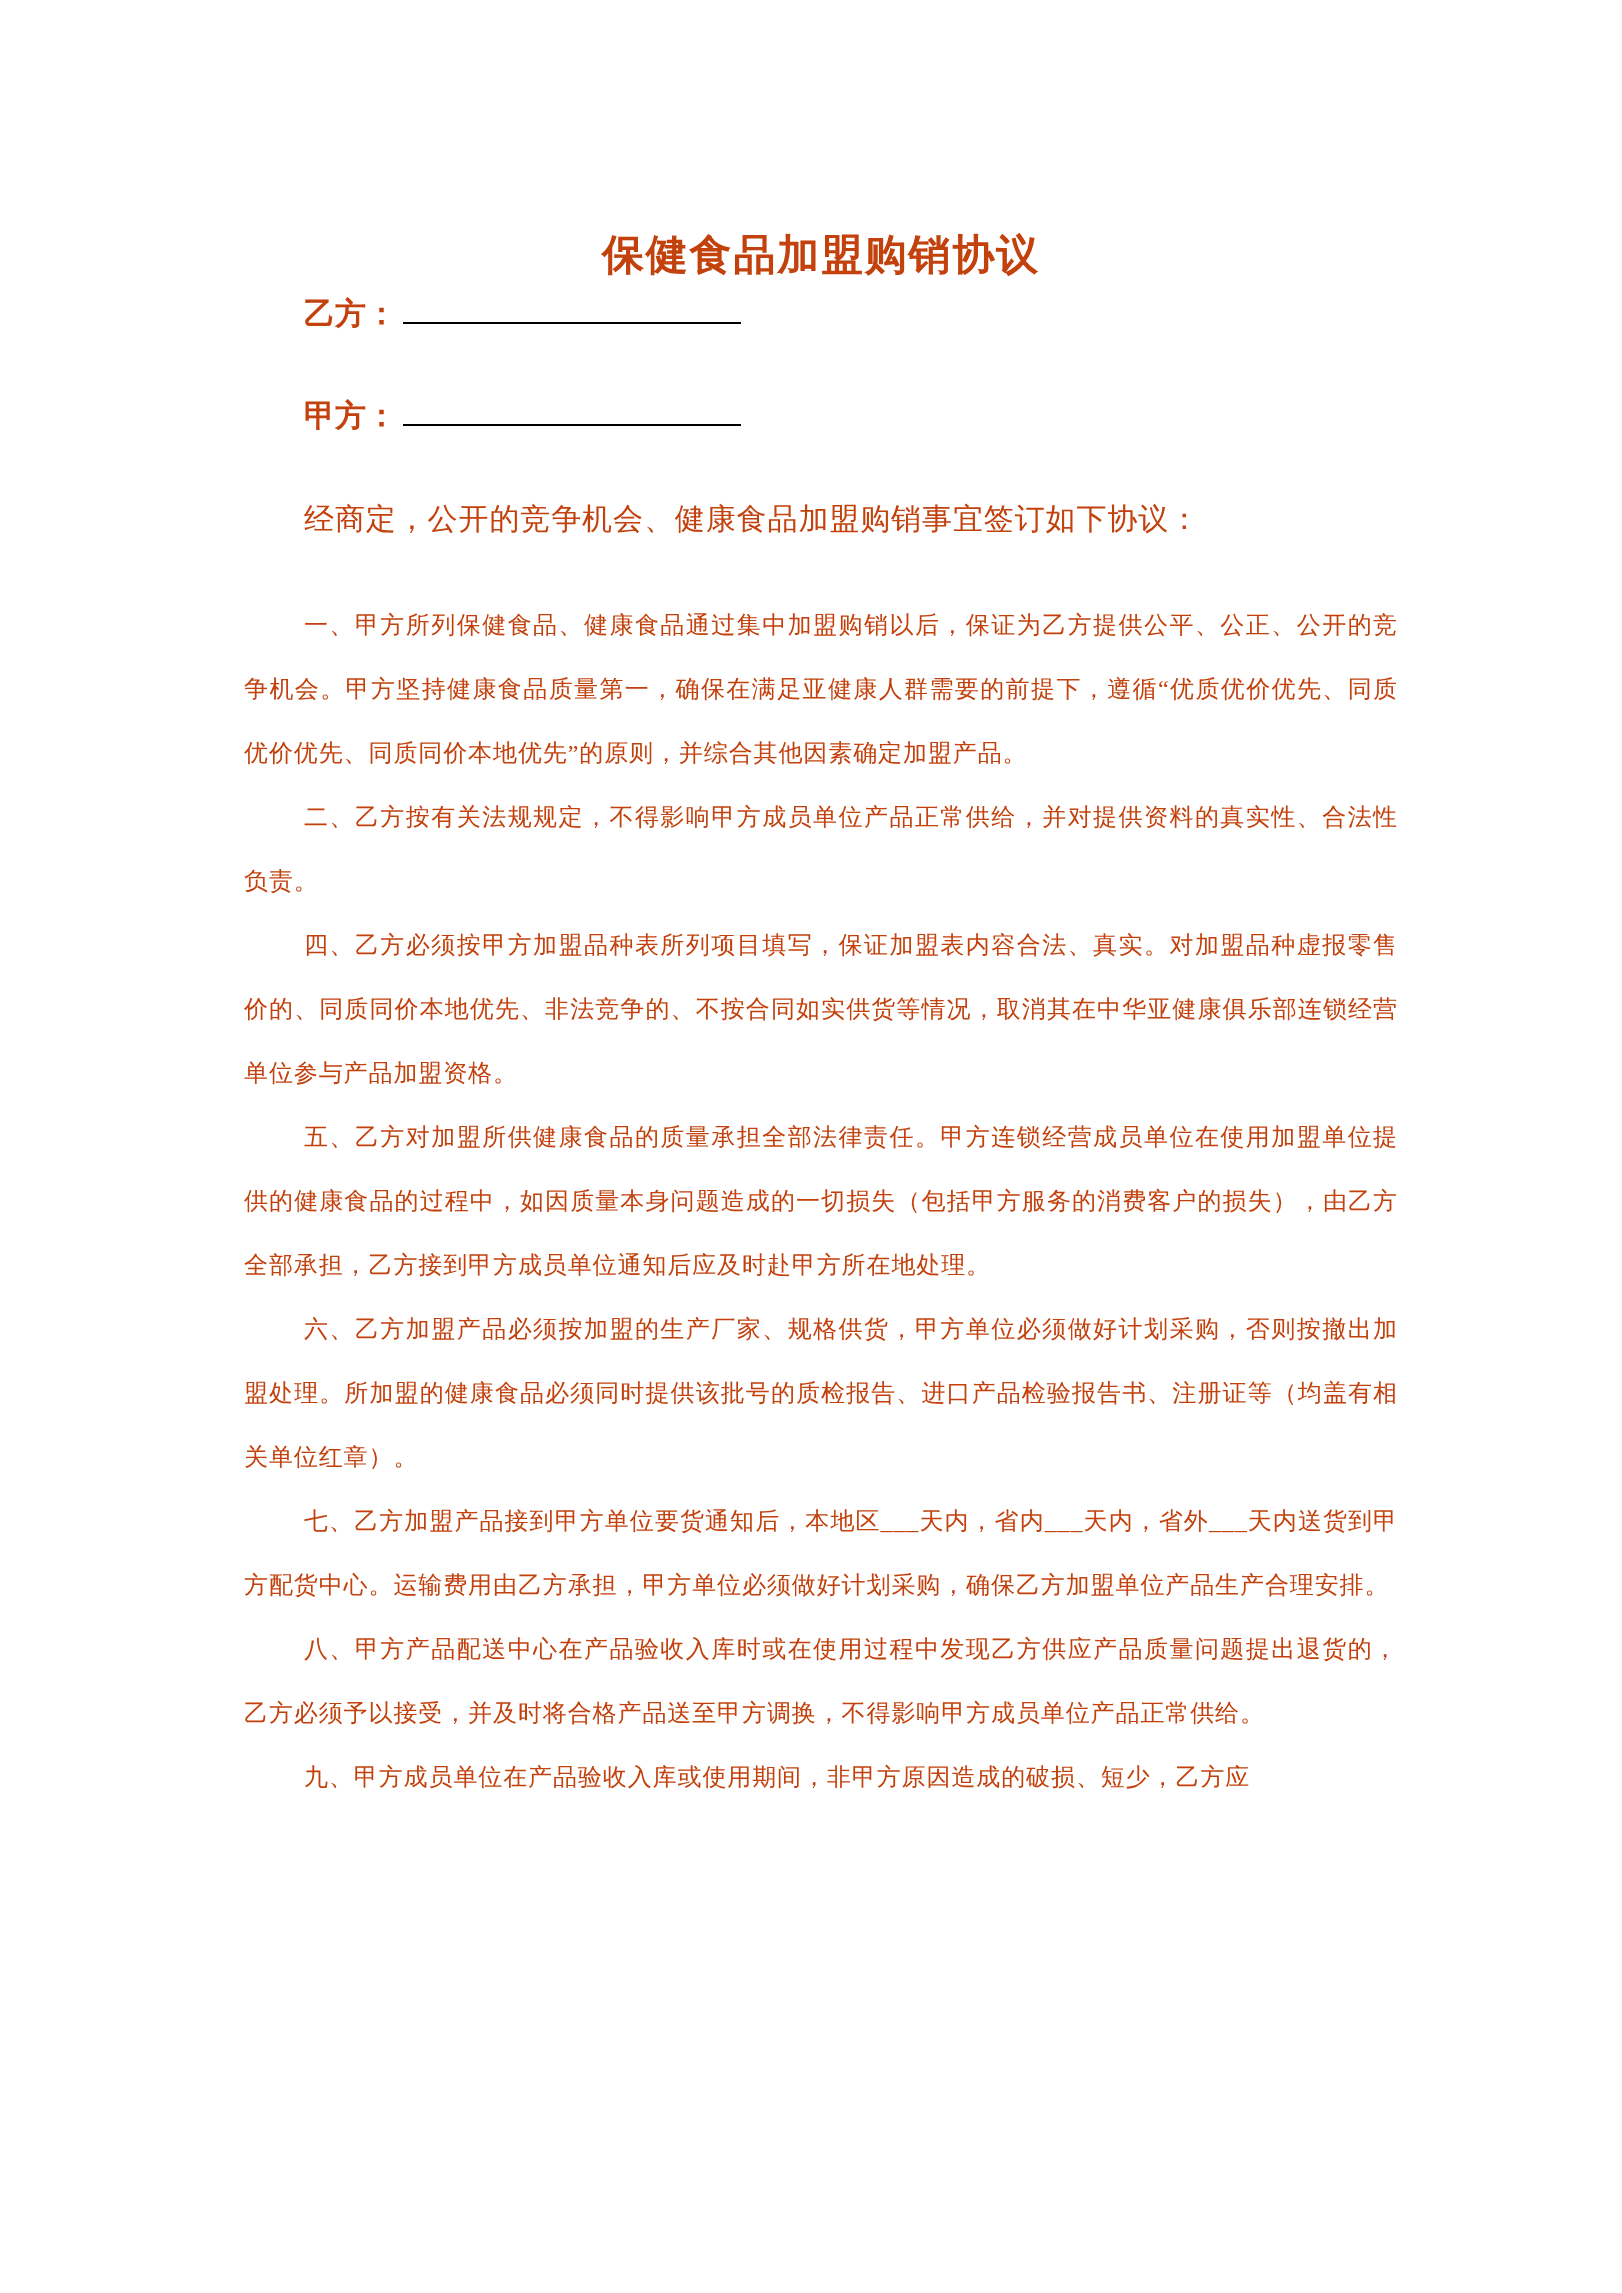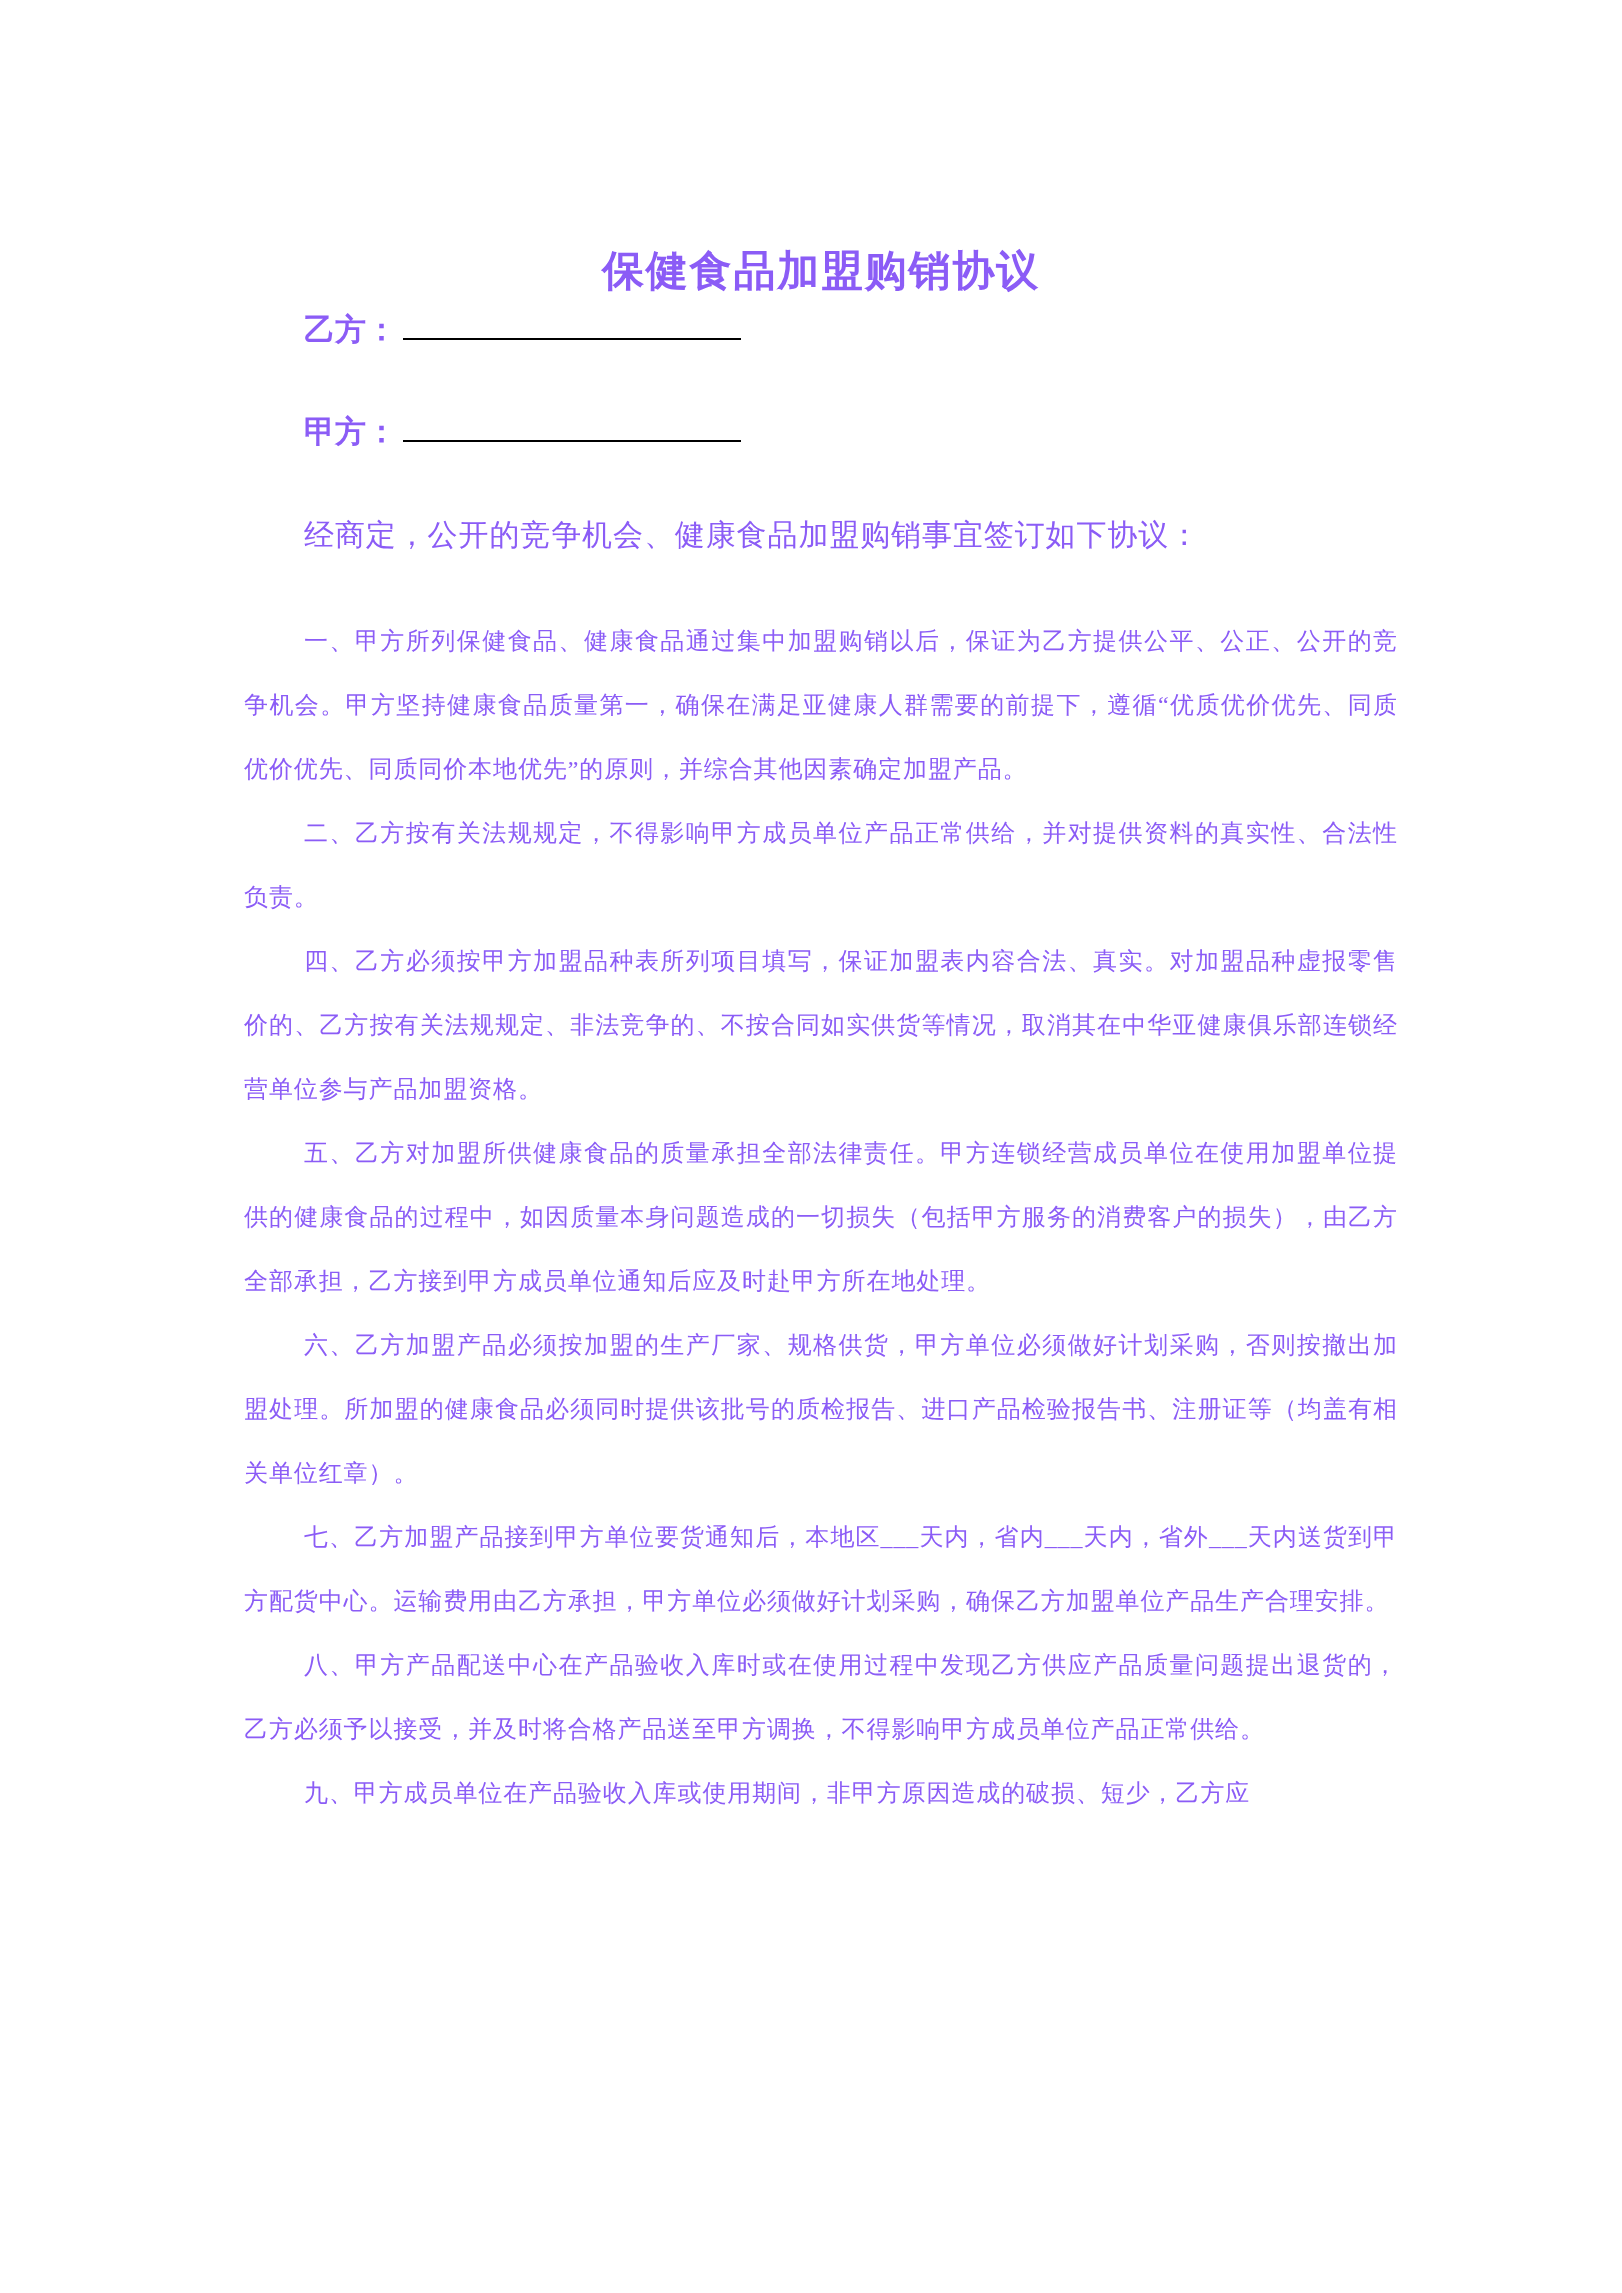--- a/index.html
+++ b/index.html
@@ -5,23 +5,23 @@
   html, body {
     margin: 0;
     padding: 0;
     background: #ffffff;
   }
   .page {
     position: relative;
     width: 1623px;
     height: 2294px;
     box-sizing: border-box;
-    padding: 16px 225px 0 244px;
+    padding: 0 225px 0 244px;
     background: #ffffff;
-    color: #8b5cf6;
+    color: #c2410c;
     overflow: hidden;
   }
   .doc-title {
     margin: 227px 0 0 0;
     text-align: center;
     font-family: "Liberation Sans", "DejaVu Sans", sans-serif;
     font-weight: 700;
     font-size: 42px;
     line-height: 56px;
     letter-spacing: 1.8px;
@@ -81,21 +81,21 @@
 
   <div class="party-line first">
     <span>甲方：</span><span class="blank-line"></span>
   </div>
 
   <p class="intro">经商定，公开的竞争机会、健康食品加盟购销事宜签订如下协议：</p>
 
   <div class="clauses">
     <p class="clause">一、甲方所列保健食品、健康食品通过集中加盟购销以后，保证为乙方提供公平、公正、公开的竞争机会。甲方坚持健康食品质量第一，确保在满足亚健康人群需要的前提下，遵循“优质优价优先、同质优价优先、同质同价本地优先”的原则，并综合其他因素确定加盟产品。</p>
     <p class="clause">二、乙方按有关法规规定，不得影响甲方成员单位产品正常供给，并对提供资料的真实性、合法性负责。</p>
-    <p class="clause">四、乙方必须按甲方加盟品种表所列项目填写，保证加盟表内容合法、真实。对加盟品种虚报零售价的、乙方按有关法规规定、非法竞争的、不按合同如实供货等情况，取消其在中华亚健康俱乐部连锁经营单位参与产品加盟资格。</p>
+    <p class="clause">四、乙方必须按甲方加盟品种表所列项目填写，保证加盟表内容合法、真实。对加盟品种虚报零售价的、同质同价本地优先、非法竞争的、不按合同如实供货等情况，取消其在中华亚健康俱乐部连锁经营单位参与产品加盟资格。</p>
     <p class="clause">五、乙方对加盟所供健康食品的质量承担全部法律责任。甲方连锁经营成员单位在使用加盟单位提供的健康食品的过程中，如因质量本身问题造成的一切损失（包括甲方服务的消费客户的损失），由乙方全部承担，乙方接到甲方成员单位通知后应及时赴甲方所在地处理。</p>
     <p class="clause">六、乙方加盟产品必须按加盟的生产厂家、规格供货，甲方单位必须做好计划采购，否则按撤出加盟处理。所加盟的健康食品必须同时提供该批号的质检报告、进口产品检验报告书、注册证等（均盖有相关单位红章）。</p>
     <p class="clause">七、乙方加盟产品接到甲方单位要货通知后，本地区___天内，省内___天内，省外___天内送货到甲方配货中心。运输费用由乙方承担，甲方单位必须做好计划采购，确保乙方加盟单位产品生产合理安排。</p>
     <p class="clause">八、甲方产品配送中心在产品验收入库时或在使用过程中发现乙方供应产品质量问题提出退货的，乙方必须予以接受，并及时将合格产品送至甲方调换，不得影响甲方成员单位产品正常供给。</p>
     <p class="clause">九、甲方成员单位在产品验收入库或使用期间，非甲方原因造成的破损、短少，乙方应</p>
   </div>
 
 </div>
 
 

